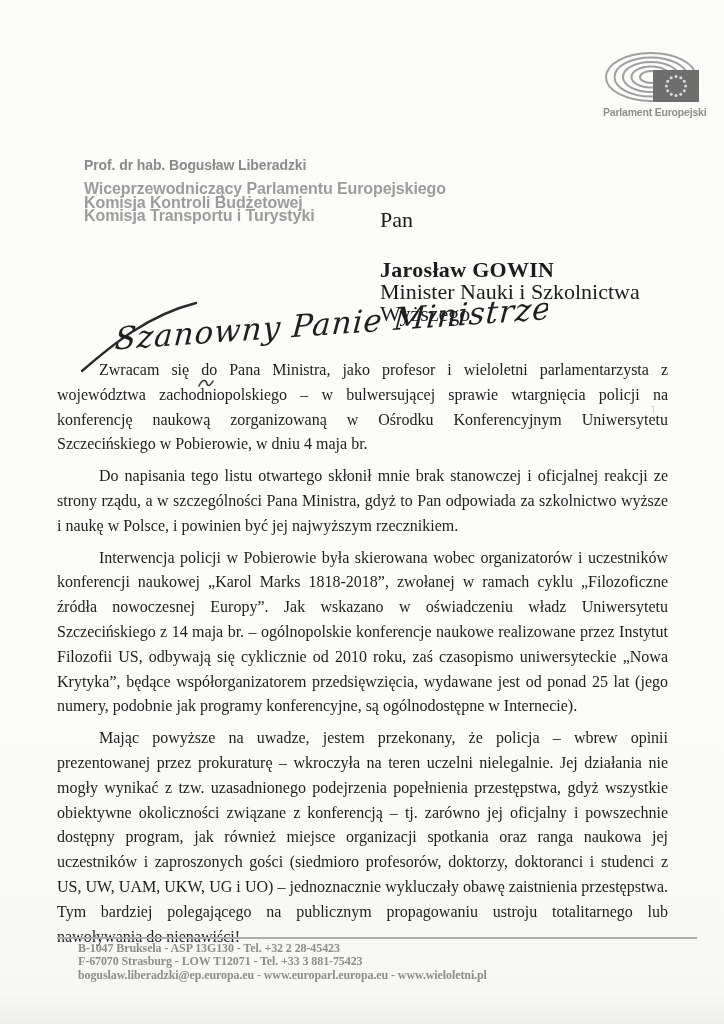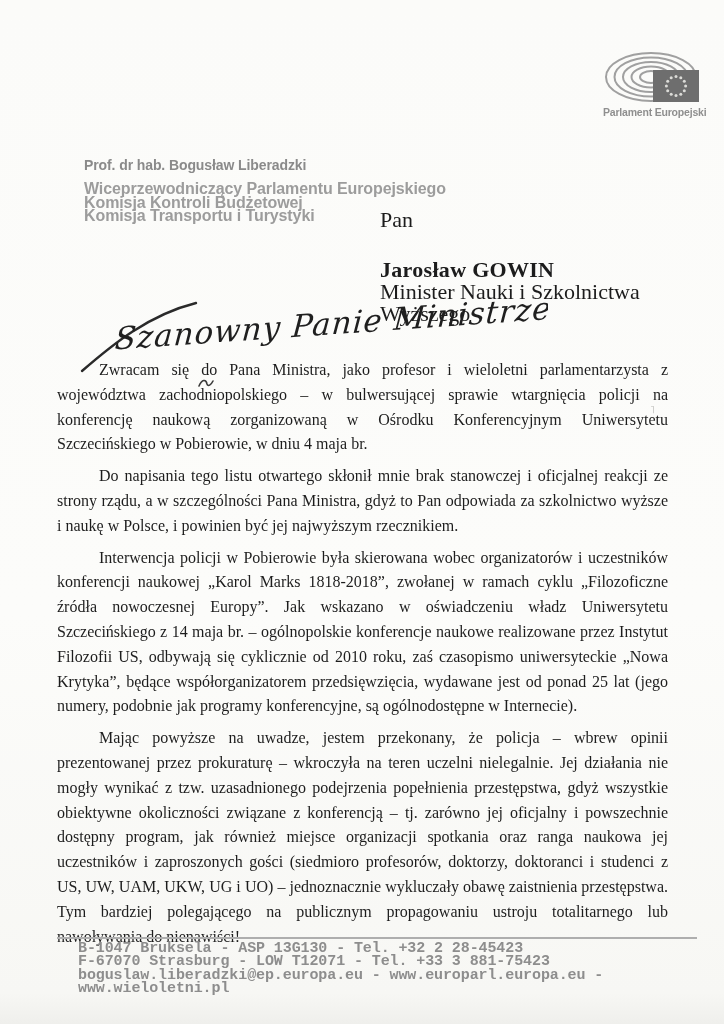--- a/index.html
+++ b/index.html
@@ -38,22 +38,22 @@
     font-size:16px;line-height:24.8px;text-align:justify;color:#1d1d1d;
   }
   .body-text p{margin:0 0 7px 0;text-indent:42px;}
   .body-text .it{}
   .correction-mark{position:absolute;left:197px;top:377px;}
   .stray-mark{position:absolute;left:650px;top:404px;color:#b9b9b6;font-size:10px;font-family:"DejaVu Sans",sans-serif;}
   
   .footer-rule{position:absolute;left:57px;top:937px;width:640px;height:2px;background:#aeaeae;}
   .footer{
     position:absolute;left:78px;top:942px;
-    font-family:Liberation Mono, monospace;
-    font-size:15px;line-height:13.4px;color:#8d8d8d;font-weight:bold;letter-spacing:-0.1px;
+    font-family:Liberation Serif, serif;
+    font-size:12px;line-height:13.4px;color:#8d8d8d;font-weight:bold;letter-spacing:-0.1px;
   }
 </style>
 </head>
 <body>
 
 <div class="page">
 
   <div class="logo-wrap">
     <svg class="logo-svg" width="100" height="54" viewBox="0 0 100 54">
       <g fill="none" stroke="#a0a0a0" stroke-width="2">

